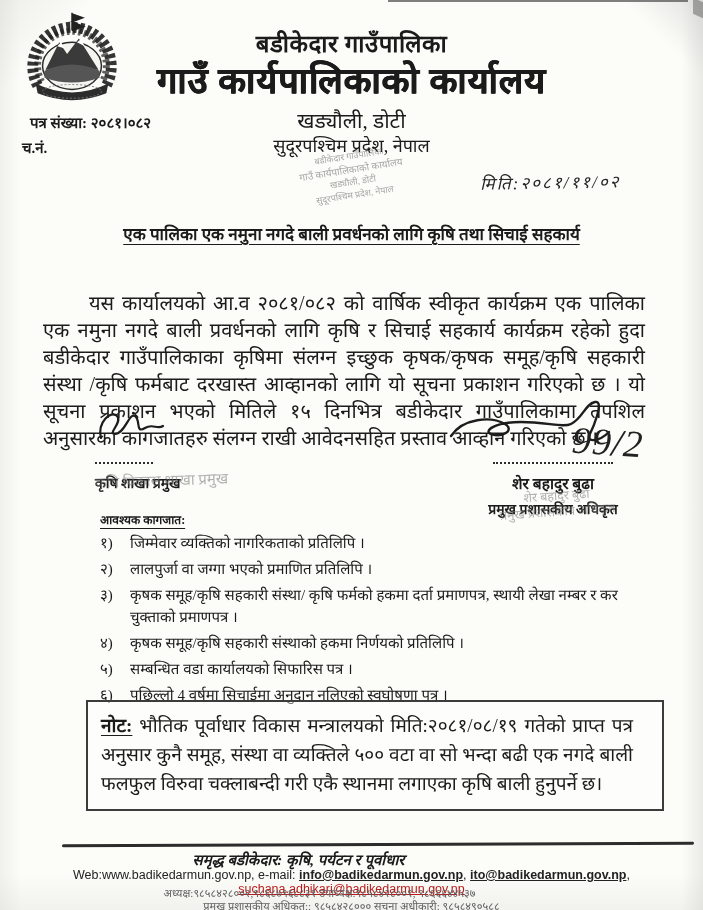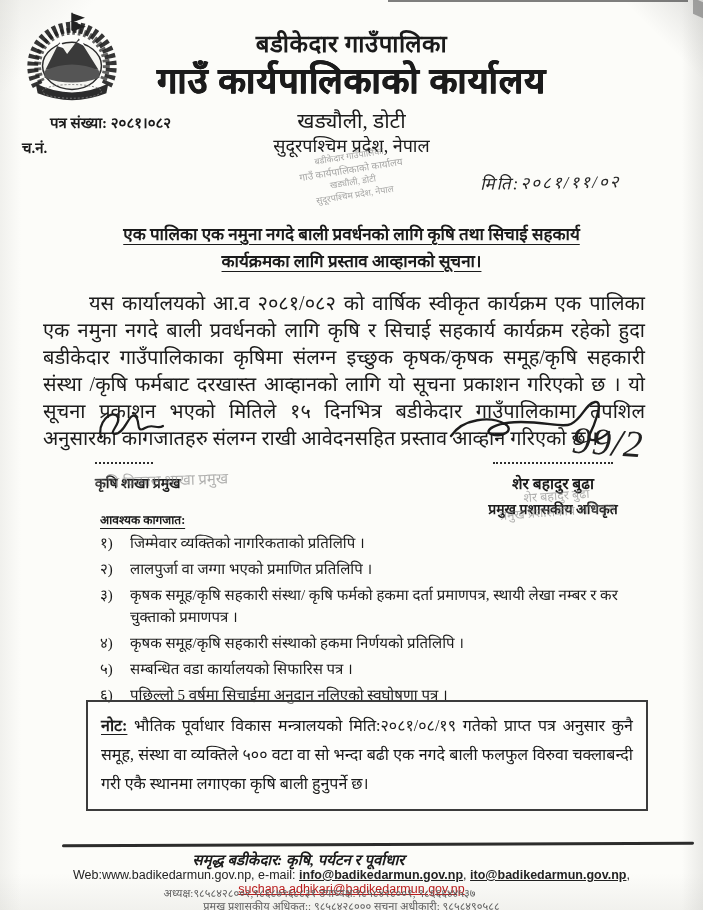--- a/index.html
+++ b/index.html
@@ -19,21 +19,21 @@
       #fcfcf9;
   }
   .artifact-top{position:absolute;top:0;left:388px;width:300px;height:2px;background:#4a4a4a;opacity:.7;}
   .artifact-corner{position:absolute;top:0;right:0;width:10px;height:16px;background:#6a6a6a;opacity:.55;transform:skewY(25deg);}
   .abs{position:absolute;}
   .ctr{text-align:center;}
   .dev{font-family:"Liberation Serif","DejaVu Serif",serif;}
 
   .muni-title{top:26px;left:0;width:703px;font-size:24px;font-weight:bold;letter-spacing:.5px;}
   .office-title{top:55px;left:0;width:703px;font-size:36px;font-weight:bold;letter-spacing:1px;text-shadow:.6px 0 #1b1b1b, -.3px 0 #1b1b1b;}
-  .ref-no{top:112px;left:30px;font-size:15px;font-weight:bold;margin-left:20px;}
+  .ref-no{top:112px;left:30px;font-size:15px;font-weight:bold;}
   .ch-no{top:137px;left:22px;font-size:15px;font-weight:bold;}
   .addr1{top:106px;left:0;width:703px;font-size:21px;}
   .addr2{top:133px;left:0;width:703px;font-size:18px;}
   .date-line{top:170px;left:480px;width:200px;font-size:17px;letter-spacing:2px;font-style:italic;color:#262626;transform:rotate(-1deg);}
 
   .hdr-stamp{top:150px;left:272px;width:160px;transform:rotate(-9deg);color:rgba(95,95,95,.55);text-align:center;line-height:13px;}
   .hdr-stamp .s1{font-size:9px;}
   .hdr-stamp .s2{font-size:10px;}
   .hdr-stamp .s3{font-size:9px;}
   .hdr-stamp .s4{font-size:9px;}
@@ -52,21 +52,21 @@
   .stamp-left{top:468px;left:95px;width:230px;font-size:15px;transform:rotate(-2deg);}
   .stamp-right{top:488px;left:452px;width:210px;font-size:12.5px;text-align:center;transform:rotate(-4deg);line-height:16px;}
   .handnum{top:420px;left:572px;font-size:38px;font-style:italic;color:#222;transform:rotate(4deg);letter-spacing:1px;}
 
   .docs-head{top:511px;left:100px;font-size:12px;font-weight:bold;text-decoration:underline;text-underline-offset:4px;}
   .doc-list{top:533px;left:100px;width:560px;font-size:15px;}
   .doc-item{display:flex;margin-bottom:4.5px;line-height:21.5px;}
   .doc-marker{width:30px;flex:0 0 30px;}
   .doc-text{flex:1;}
 
-  .note-box{top:700px;left:86px;width:532px;border:2px solid #3c3c3c;padding:9px 13px 11px 13px;font-size:16px;line-height:29px;text-align:justify;background:rgba(255,255,255,.4);}
+  .note-box{top:700px;left:86px;width:532px;border:2px solid #3c3c3c;padding:9px 29px 11px 13px;font-size:19px;line-height:29px;text-align:justify;background:rgba(255,255,255,.4);}
   .note-label{font-weight:bold;text-decoration:underline;text-underline-offset:3px;}
 
   .footer-rule{top:843px;left:62px;width:632px;height:3px;background:#2c2c2c;transform:rotate(-.25deg);border-radius:2px;}
   .slogan{top:849px;left:0;width:597px;font-size:15px;font-weight:bold;font-style:italic;}
   .webline{top:868px;left:0;width:703px;font-size:12.5px;font-family:"Liberation Sans","DejaVu Sans",sans-serif;color:#222;}
   .webline .em{text-decoration:underline;font-weight:bold;}
   .webline .em3{text-decoration:underline;color:#b91c1c;}
   .phone1{top:885px;left:0;width:639px;font-size:11px;color:#5e5e5e;}
   .phone2{top:898px;left:0;width:703px;font-size:11px;color:#606060;}
 
@@ -107,21 +107,20 @@
 
 <div class="abs hdr-stamp dev">
   <div class="s1">बडीकेदार गाउँपालिका</div>
   <div class="s2">गाउँ कार्यपालिकाको कार्यालय</div>
   <div class="s3">खड्यौली, डोटी</div>
   <div class="s4">सुदूरपश्चिम प्रदेश, नेपाल</div>
 </div>
 
 <div class="abs ctr subject dev">
   <div><span class="u">एक पालिका एक नमुना नगदे बाली प्रवर्धनको लागि कृषि तथा सिचाई सहकार्य</span></div>
-  <div><span class="u">कार्यक्रमका लागि प्रस्ताव आव्हानको सूचना।</span></div>
 </div>
 
 <div class="abs body-par dev">यस कार्यालयको आ.व २०८१/०८२ को वार्षिक स्वीकृत कार्यक्रम एक पालिका एक नमुना नगदे बाली प्रवर्धनको लागि कृषि र सिचाई सहकार्य कार्यक्रम रहेको हुदा बडीकेदार गाउँपालिकाका कृषिमा संलग्न इच्छुक कृषक/कृषक समूह/कृषि सहकारी संस्था /कृषि फर्मबाट दरखास्त आव्हानको लागि यो सूचना प्रकाशन गरिएको छ । यो सूचना प्रकाशन भएको मितिले १५ दिनभित्र बडीकेदार गाउँपालिकामा तपशिल अनुसारका कागजातहरु संलग्न राखी आवेदनसहित प्रस्ताव आव्हान गरिएको छ ।</div>
 
 <div class="abs sig-left">
   <svg width="110" height="42" viewBox="0 0 110 42">
     <path d="M6 34 C2 18 16 6 22 12 C28 18 12 30 20 30 C30 30 34 8 40 12 C46 16 40 30 50 24 C58 19 62 26 68 22" fill="none" stroke="#1d1d1d" stroke-width="2.2" stroke-linecap="round"></path>
   </svg>
   <div><span class="dotline" style="width:58px"></span></div>
   <div class="sig-title dev" style="margin-top:5px">कृषि शाखा प्रमुख</div>
@@ -159,21 +158,21 @@
   <div class="doc-item">
     <span class="doc-marker">४)</span>
     <span class="doc-text">कृषक समूह/कृषि सहकारी संस्थाको हकमा निर्णयको प्रतिलिपि ।</span>
   </div>
   <div class="doc-item">
     <span class="doc-marker">५)</span>
     <span class="doc-text">सम्बन्धित वडा कार्यालयको सिफारिस पत्र ।</span>
   </div>
   <div class="doc-item">
     <span class="doc-marker">६)</span>
-    <span class="doc-text">पछिल्लो 5 वर्षमा सिचाईमा अनुदान नलिएको स्वघोषणा पत्र ।</span>
+    <span class="doc-text">पछिल्लो 4 वर्षमा सिचाईमा अनुदान नलिएको स्वघोषणा पत्र ।</span>
   </div>
 </div>
 
 <div class="abs note-box dev">
   <span class="note-label">नोट:</span><span> भौतिक पूर्वाधार विकास मन्त्रालयको मिति:२०८१/०८/१९ गतेको प्राप्त पत्र अनुसार कुनै समूह, संस्था वा व्यक्तिले ५०० वटा वा सो भन्दा बढी एक नगदे बाली फलफुल विरुवा चक्लाबन्दी गरी एकै स्थानमा लगाएका कृषि बाली हुनुपर्ने छ।</span>
 </div>
 
 <div class="abs footer-rule"></div>
 <div class="abs ctr slogan dev">समृद्ध बडीकेदार: कृषि, पर्यटन र पूर्वाधार</div>
 <div class="abs ctr webline">

